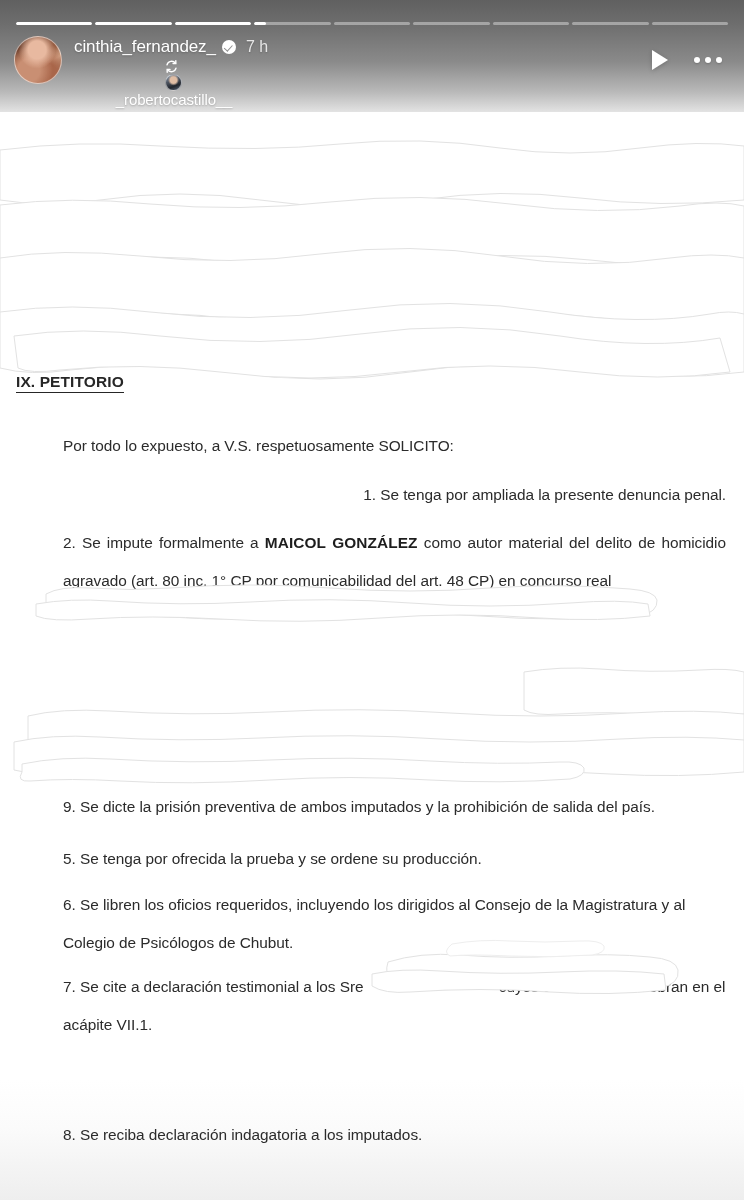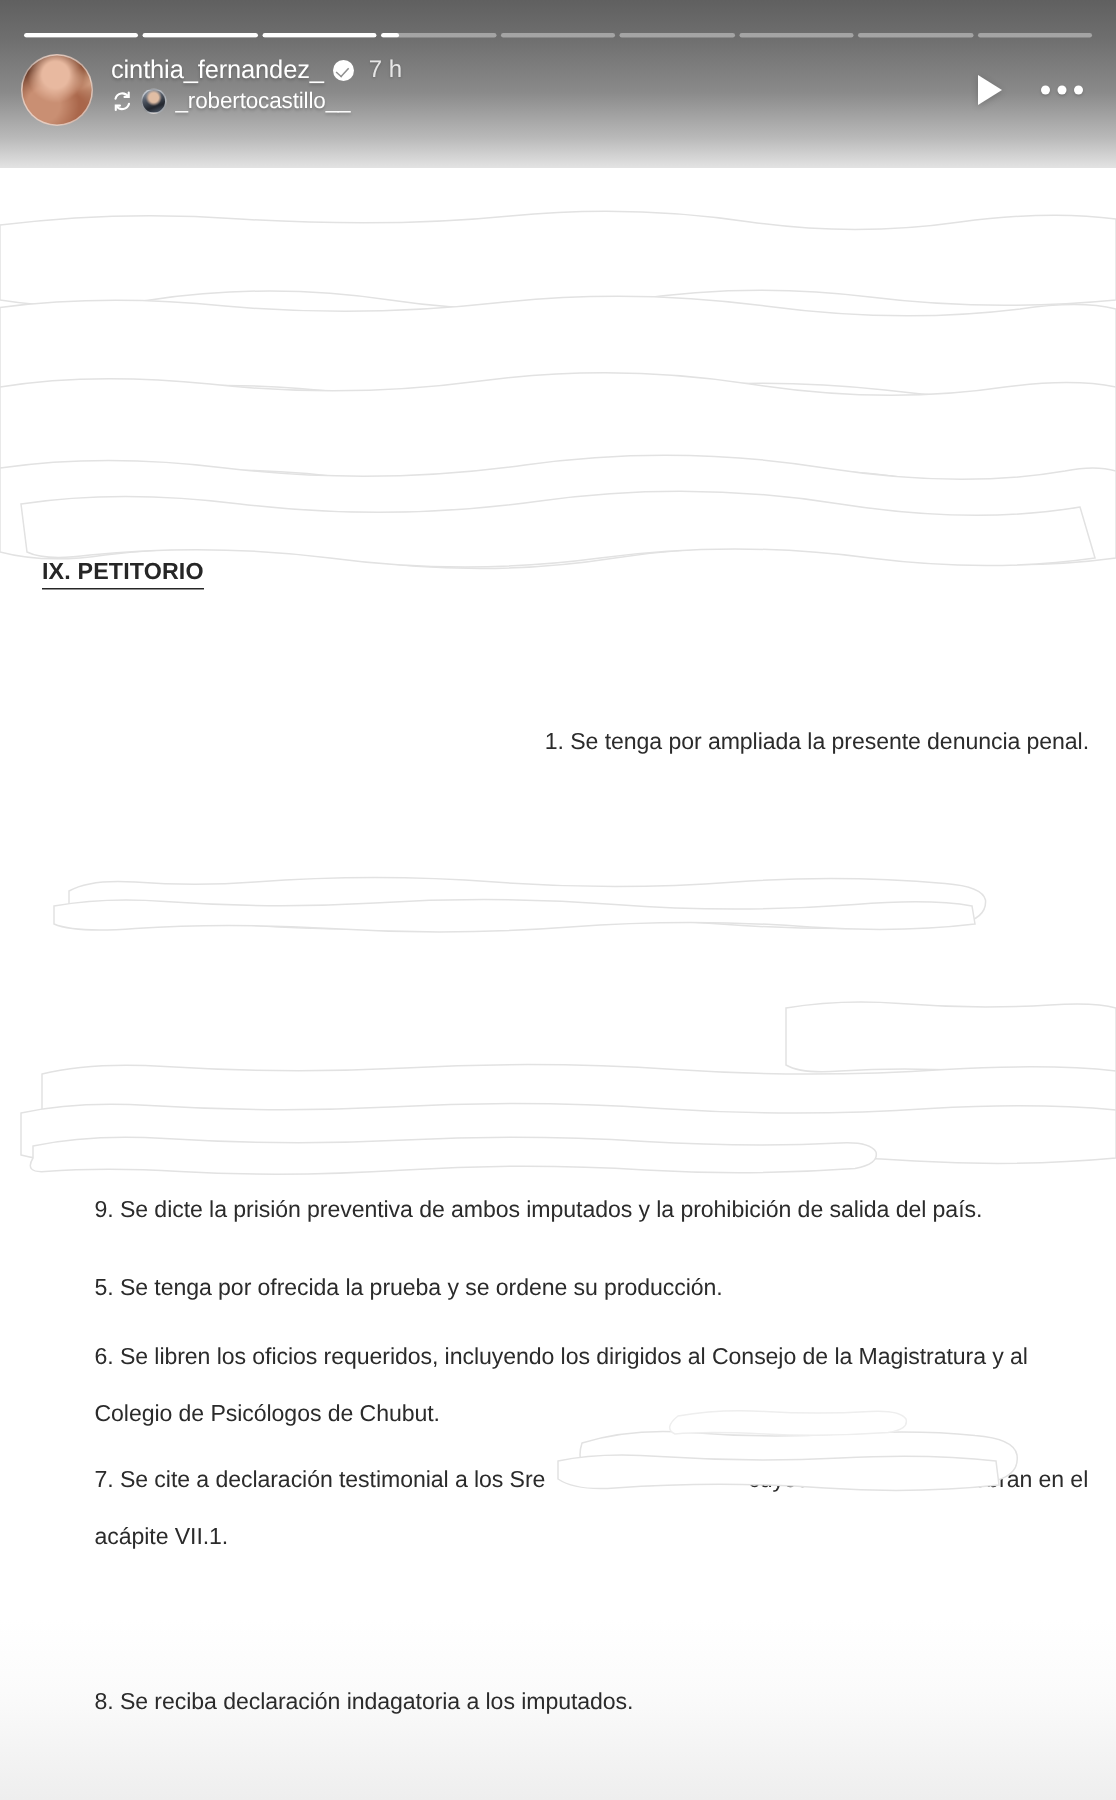--- a/index.html
+++ b/index.html
@@ -85,21 +85,21 @@
     border: solid #8f8f8f;
     border-width: 0 1.6px 1.6px 0;
     transform: rotate(42deg);
   }
   .timestamp {
     color: #e6e6e6;
     font-size: 16px;
     margin-left: 10px;
     text-shadow: 0 1px 2px rgba(0,0,0,0.2);
   }
-  .name-line-2 { display: flex; align-items: center; }
+  .name-line-2 { display: flex; align-items: center; flex-direction: column; }
   .repost-icon {
     width: 15px; height: 15px;
     position: relative;
     flex: 0 0 auto;
     color: #ffffff;
   }
   .avatar-small {
     width: 17px; height: 17px; border-radius: 50%;
     margin-left: 5px;
     background:
@@ -158,21 +158,21 @@
   .doc-body {
     position: absolute; top: 0; left: 0;
     width: 744px; height: 1200px;
     z-index: 3;
     color: #2f2f2f;
     font-family: "Liberation Sans", sans-serif;
   }
 
   .heading {
     position: absolute;
-    left: 28px; top: 373px;
+    left: 16px; top: 373px;
     font-size: 15.5px;
     font-weight: bold;
     letter-spacing: 0.1px;
     color: #262626;
     border-bottom: 1.4px solid #262626;
     padding-bottom: 1px;
     display: inline-block;
   }
 
   .para {
@@ -201,23 +201,27 @@
 
 <div id="app">
 
   <div class="doc">
     <div class="doc-fade-top"></div>
 
     <div class="doc-body">
 
       <div class="heading">IX. PETITORIO</div>
 
+      <div class="para" style="top:427px;">Por todo lo expuesto, a V.S. respetuosamente SOLICITO:</div>
 
       <div class="para" style="top:476px;text-align:right;">1. Se tenga por ampliada la presente denuncia penal.</div>
 
+      <div class="para justify" style="top:524px;">
+        <span>2. Se impute formalmente a </span><b>MAICOL GONZÁLEZ</b><span> como autor material del delito de homicidio agravado (art. 80 inc. 1° CP por comunicabilidad del art. 48 CP) en concurso real</span>
+      </div>
 
 
       <div class="para" style="top:788px;">9. Se dicte la prisión preventiva de ambos imputados y la prohibición de salida del país.</div>
 
       <div class="para" style="top:840px;">5. Se tenga por ofrecida la prueba y se ordene su producción.</div>
 
       <div class="para" style="top:886px;">6. Se libren los oficios requeridos, incluyendo los dirigidos al Consejo de la Magistratura y al Colegio de Psicólogos de Chubut.</div>
 
       <div class="para" style="top:968px; width:680px;">
         <span>7. Se cite a declaración testimonial a los Sre</span><span style="color:transparent;">&nbsp;&nbsp;&nbsp;&nbsp;&nbsp;&nbsp;&nbsp;&nbsp;&nbsp;&nbsp;&nbsp;&nbsp;&nbsp;&nbsp;&nbsp;&nbsp;&nbsp;&nbsp;&nbsp;&nbsp;&nbsp;&nbsp;&nbsp;&nbsp;&nbsp;&nbsp;&nbsp;&nbsp;&nbsp;&nbsp;&nbsp;&nbsp;</span><span>cuyos datos filiatorios obran en el acápite VII.1.</span>

